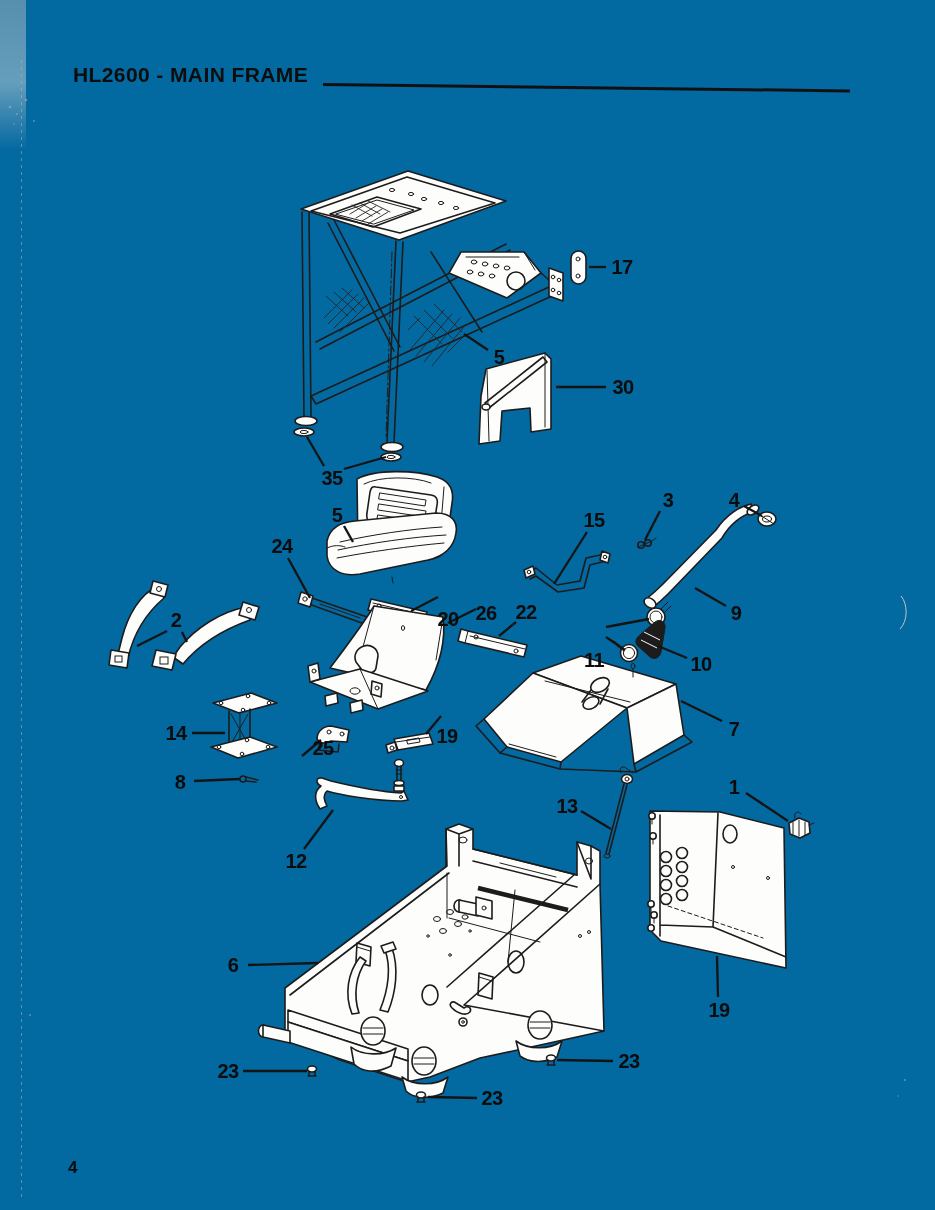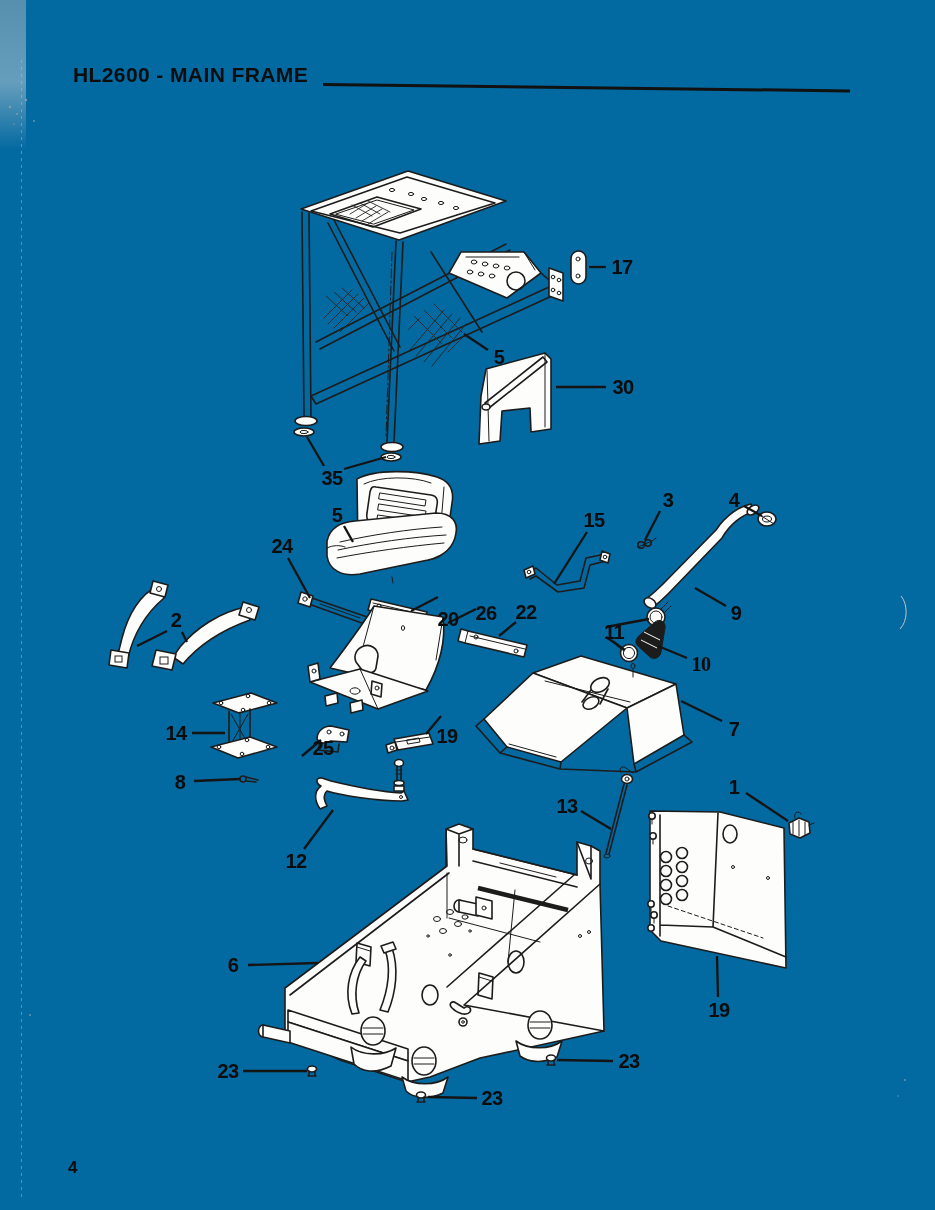--- a/index.html
+++ b/index.html
@@ -437,22 +437,22 @@
         <div class="callout" style="left: 332px; top: 478px;">35</div>
         <div class="callout" style="left: 337px; top: 515px;">5</div>
         <div class="callout" style="left: 282px; top: 546px;">24</div>
         <div class="callout" style="left: 448px; top: 587px; margin-top: 32px;">20</div>
         <div class="callout" style="left: 486px; top: 589px; margin-top: 24px;">26</div>
         <div class="callout" style="left: 526px; top: 612px;">22</div>
         <div class="callout" style="left: 594px; top: 520px;">15</div>
         <div class="callout" style="left: 668px; top: 500px;">3</div>
         <div class="callout" style="left: 734px; top: 500px;">4</div>
         <div class="callout" style="left: 736px; top: 613px;">9</div>
-        <div class="callout" style="left: 594px; top: 632px; margin-left: 20px;">11</div>
-        <div class="callout" style="left: 701px; top: 664px; font-family: Liberation Serif, serif;">10</div>
+        <div class="callout" style="left: 594px; top: 660px;">11</div>
+        <div class="callout" style="left: 701px; top: 664px;">10</div>
         <div class="callout" style="left: 734px; top: 729px;">7</div>
         <div class="callout" style="left: 176px; top: 620px;">2</div>
         <div class="callout" style="left: 176px; top: 733px;">14</div>
         <div class="callout" style="left: 180px; top: 782px;">8</div>
         <div class="callout" style="left: 295px; top: 748px; margin-left: 28px;">25</div>
         <div class="callout" style="left: 447px; top: 704px; margin-top: 32px;">19</div>
         <div class="callout" style="left: 296px; top: 861px;">12</div>
         <div class="callout" style="left: 567px; top: 806px;">13</div>
         <div class="callout" style="left: 233px; top: 965px;">6</div>
         <div class="callout" style="left: 734px; top: 787px;">1</div>

